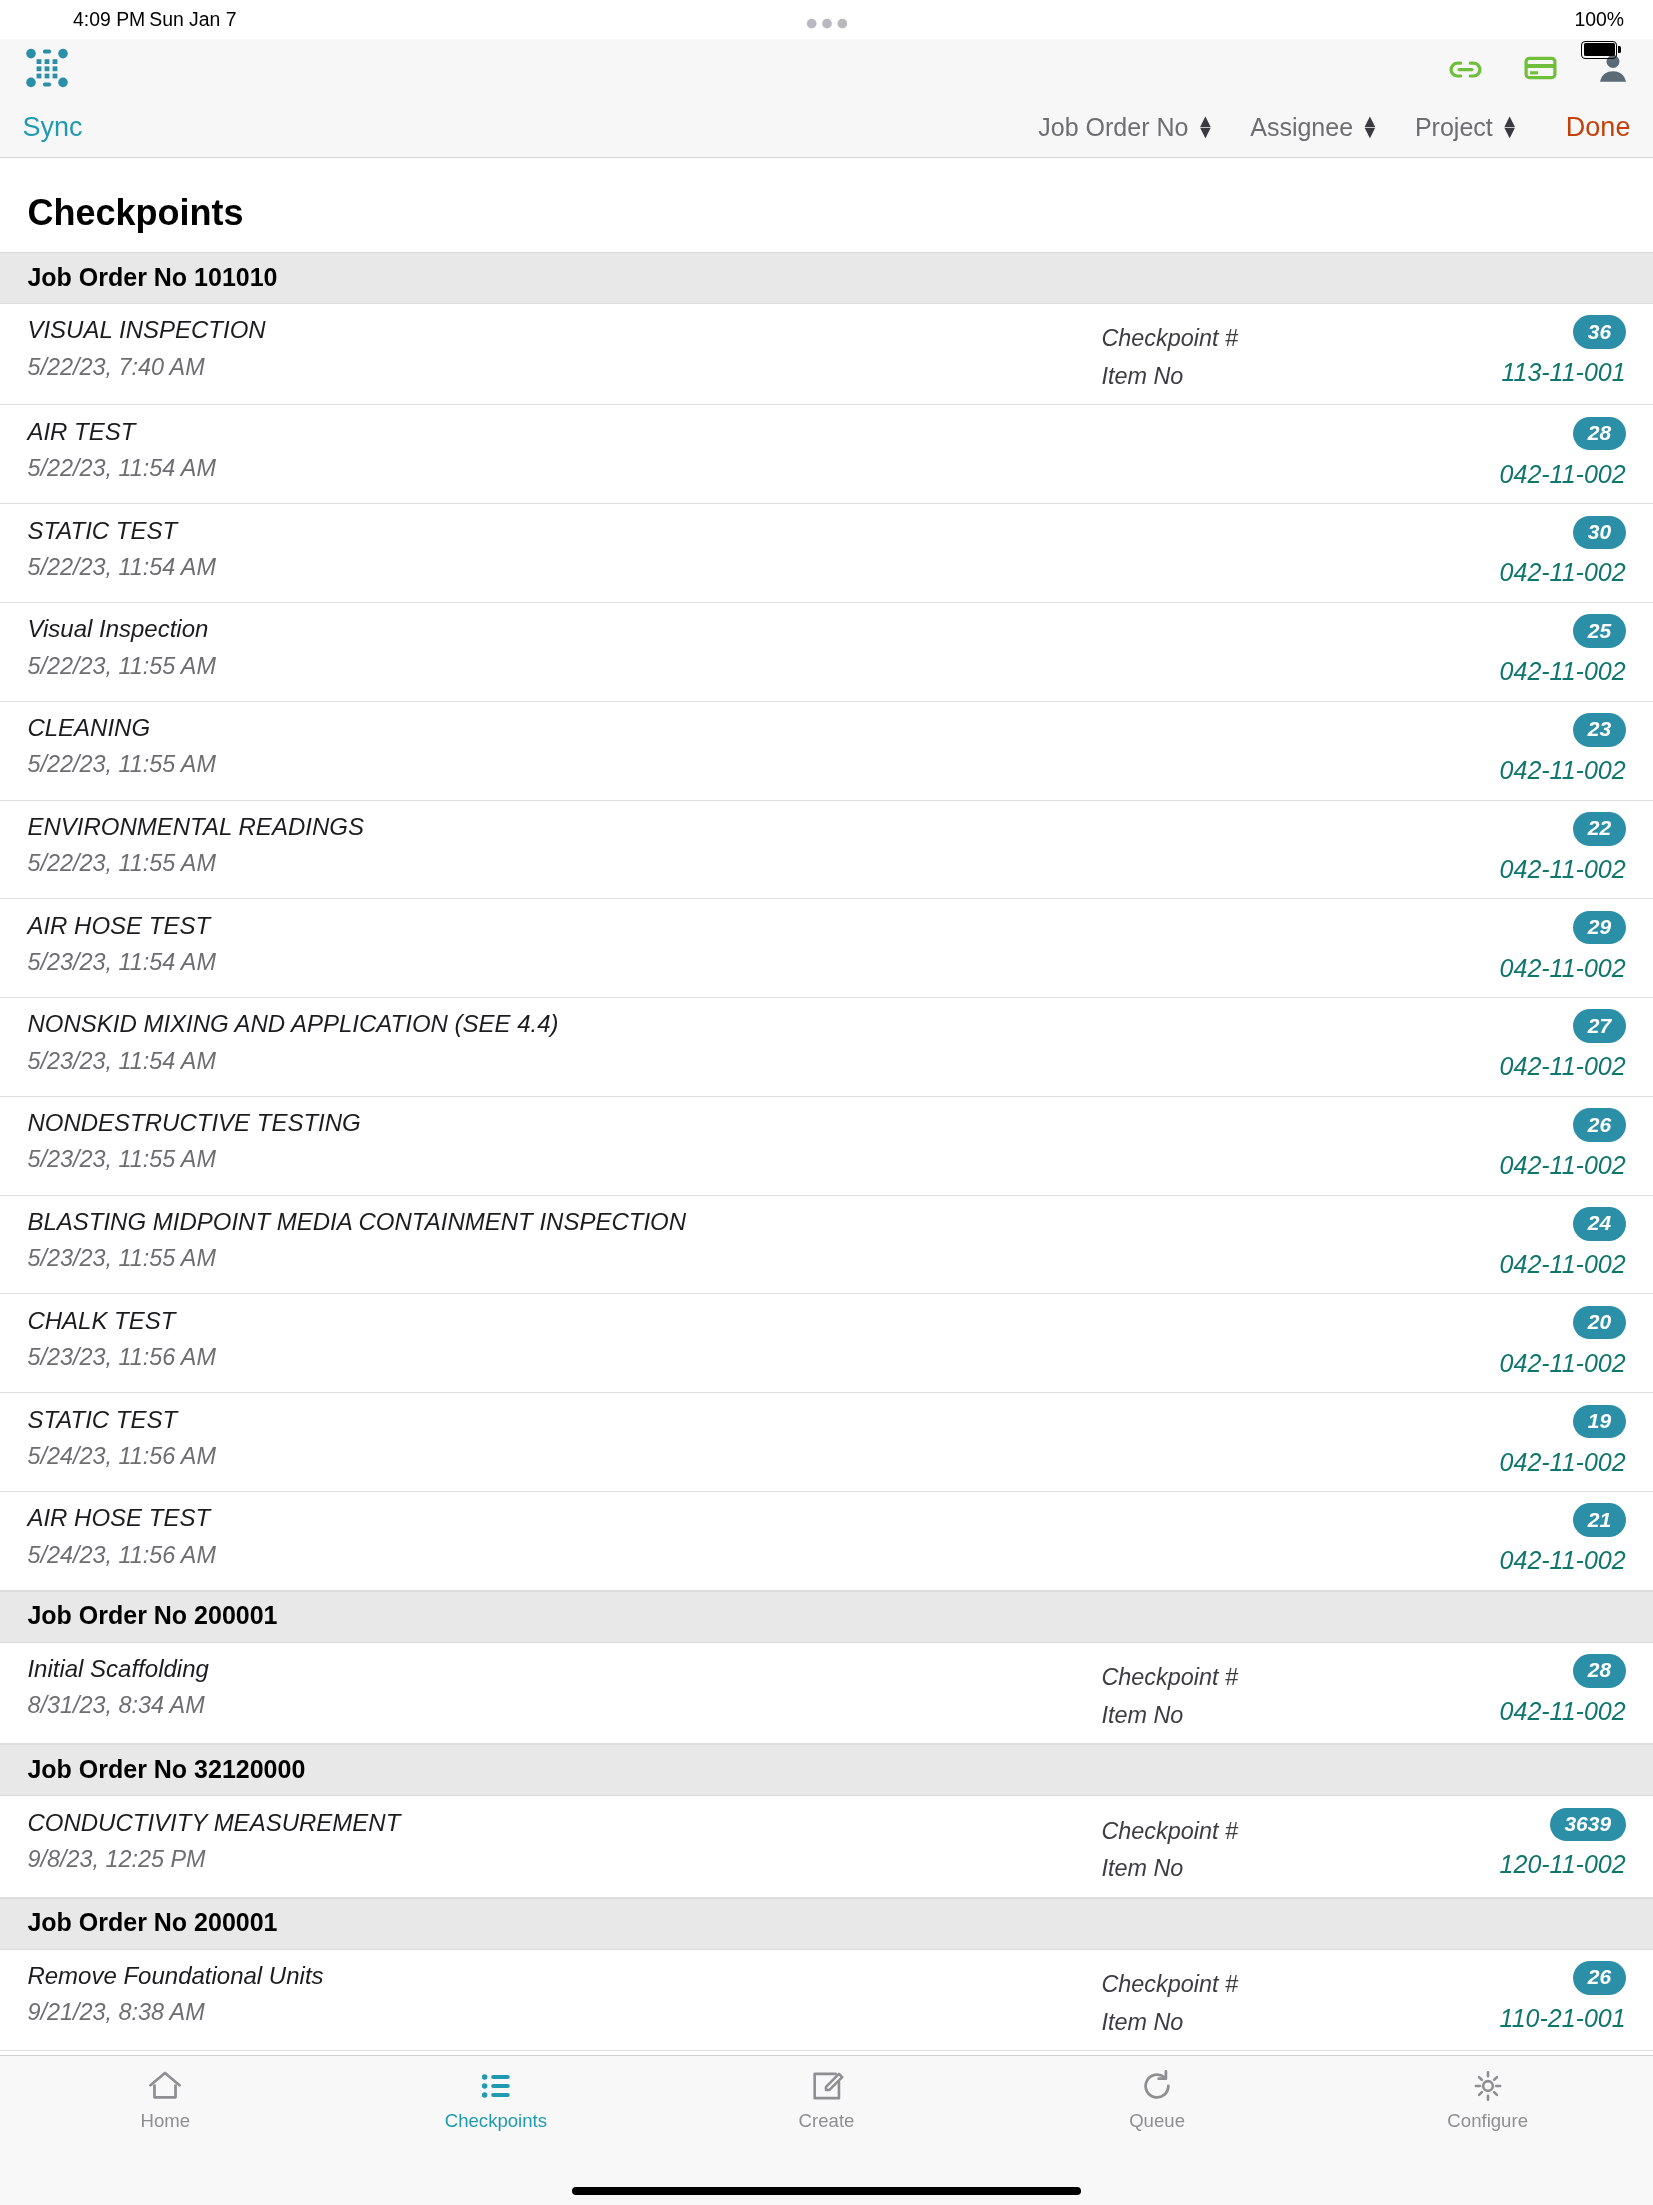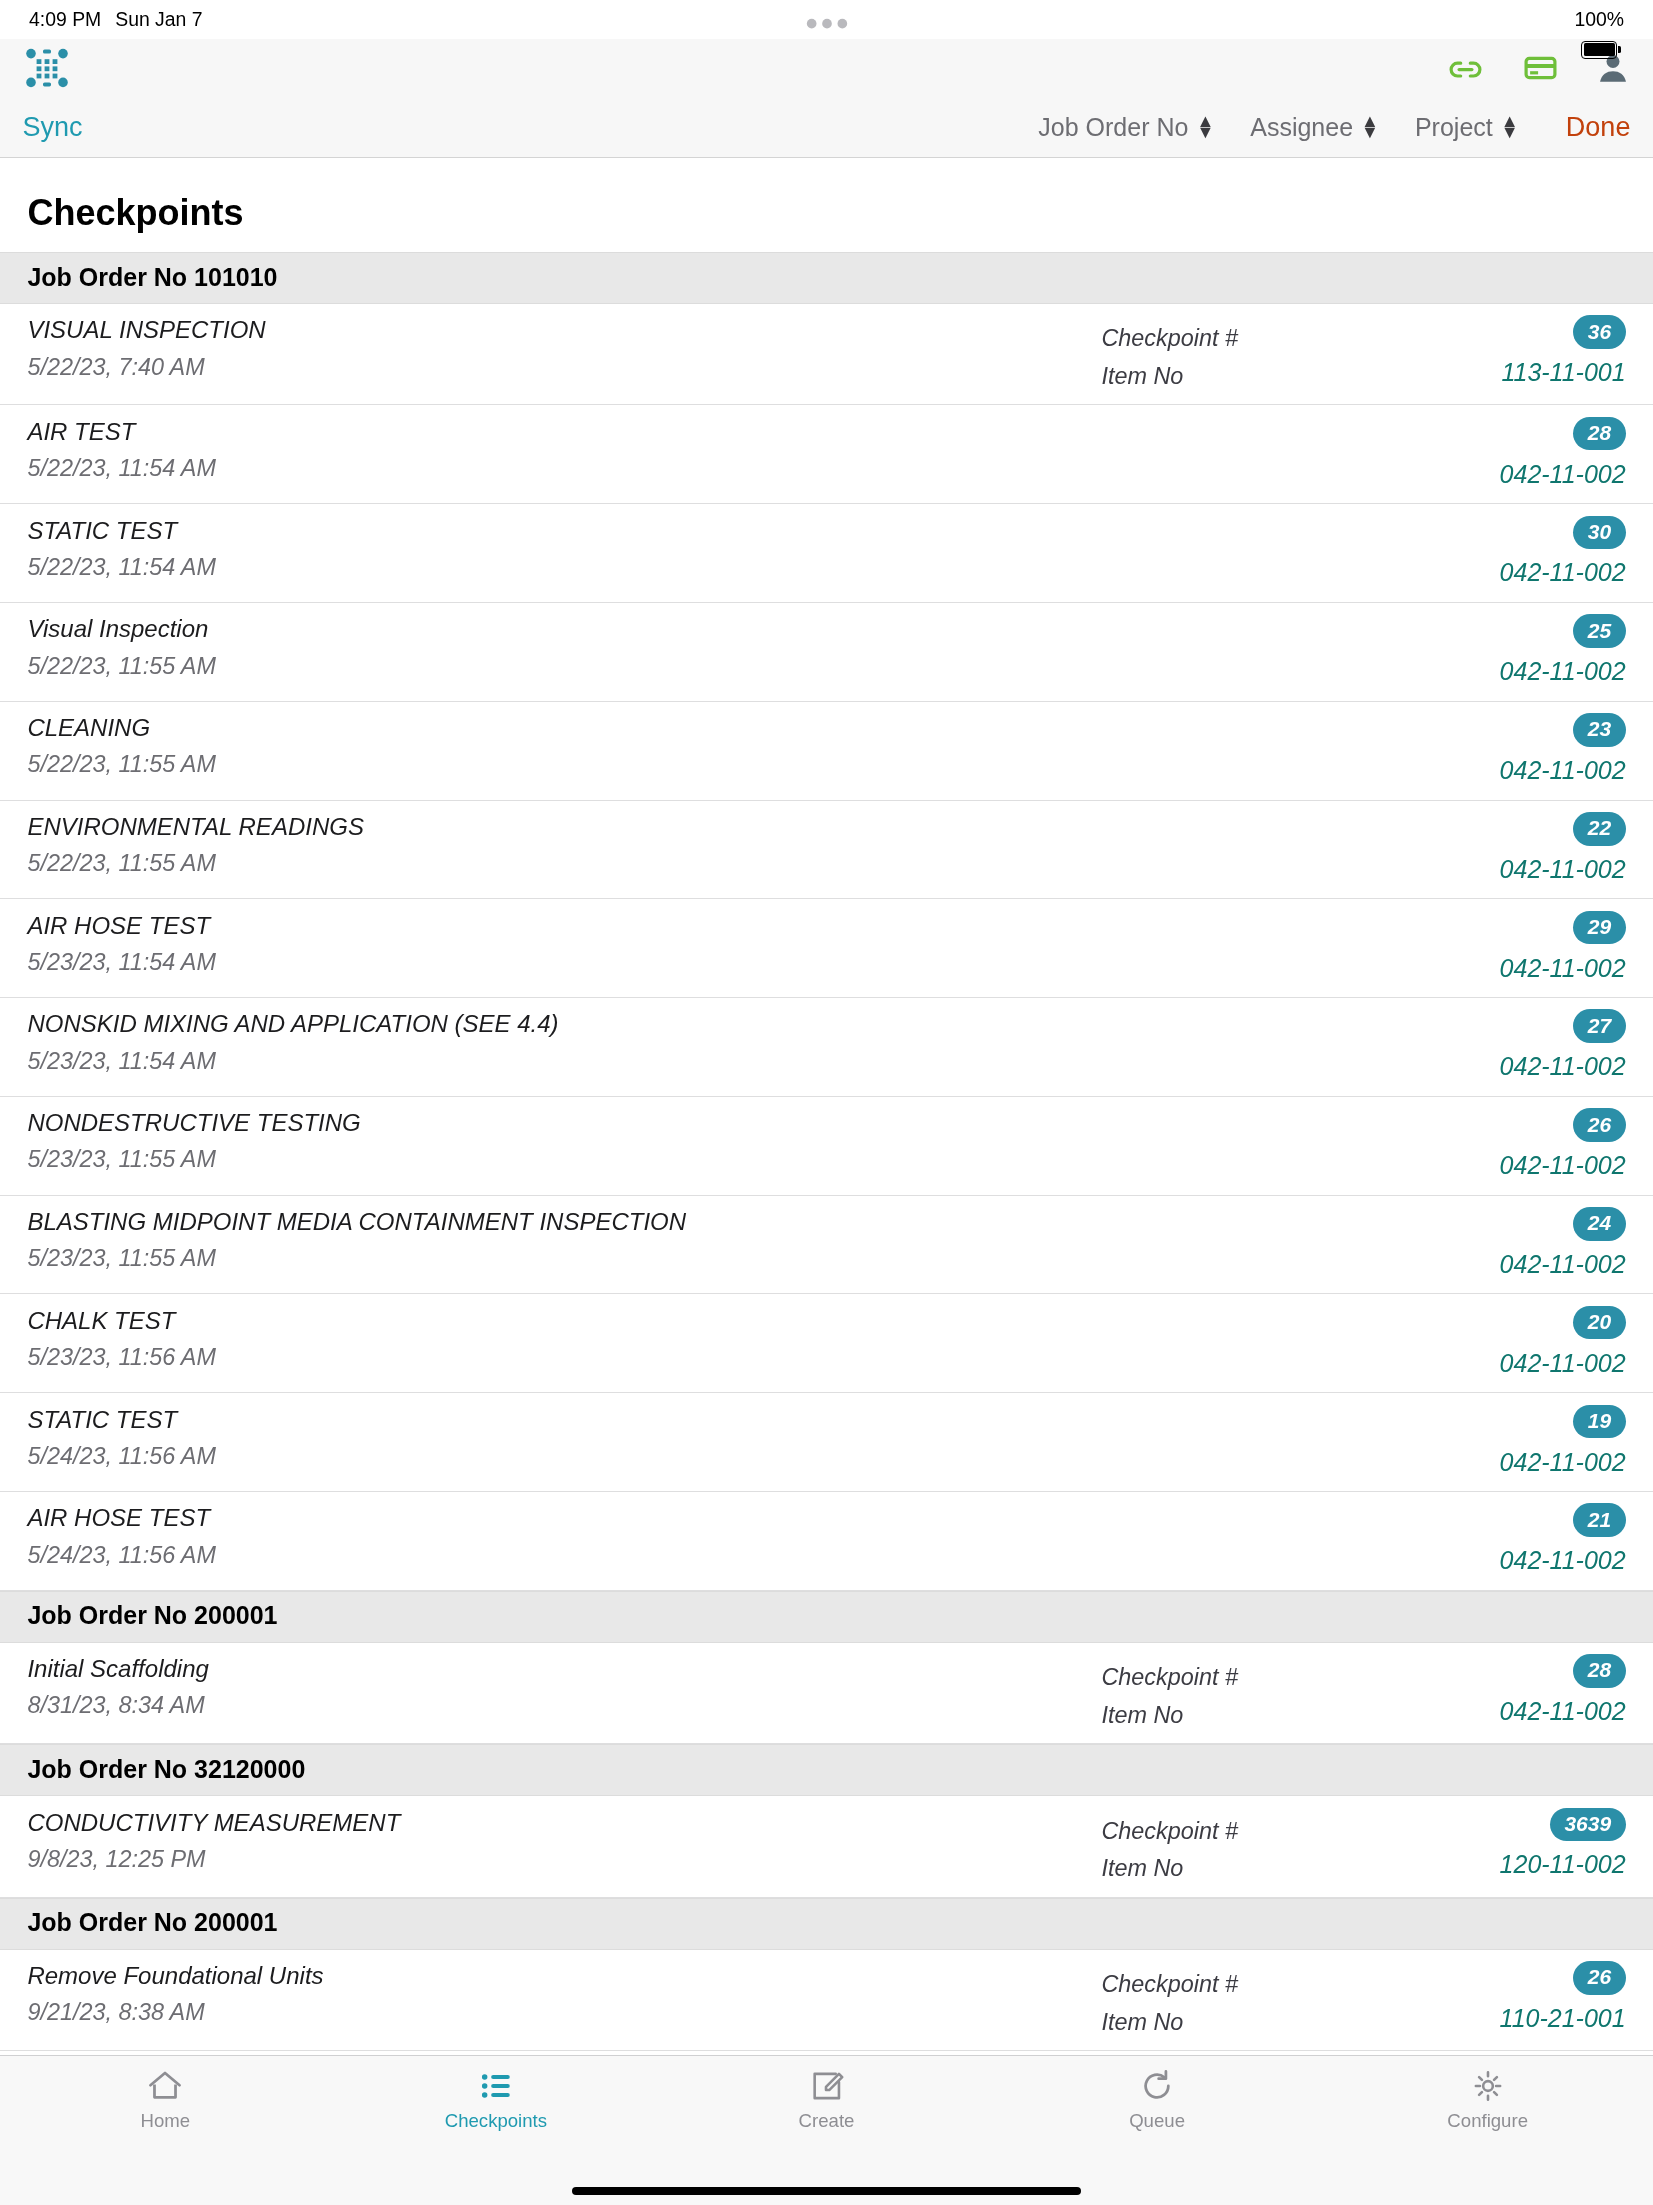--- a/index.html
+++ b/index.html
@@ -17,21 +17,21 @@
     height: 39px;
     background: #ffffff;
     display: flex;
     align-items: center;
     padding: 0 29px;
     font-size: 19.4px;
     color: #000;
     position: relative;
     flex: 0 0 auto;
   }
-  .sb-left { display: flex; align-items: center; gap: 14px; font-weight: 500; }
+  .sb-left { display: flex; align-items: center; gap: 4px; font-weight: 500; margin-left: 44px; }
   .sb-dots {
     position: absolute;
     left: 50%;
     transform: translateX(-50%);
     color: #b8b8b8;
     font-size: 27.4px;
     letter-spacing: 2.4px;
     line-height: 1;
   }
   .sb-right {

